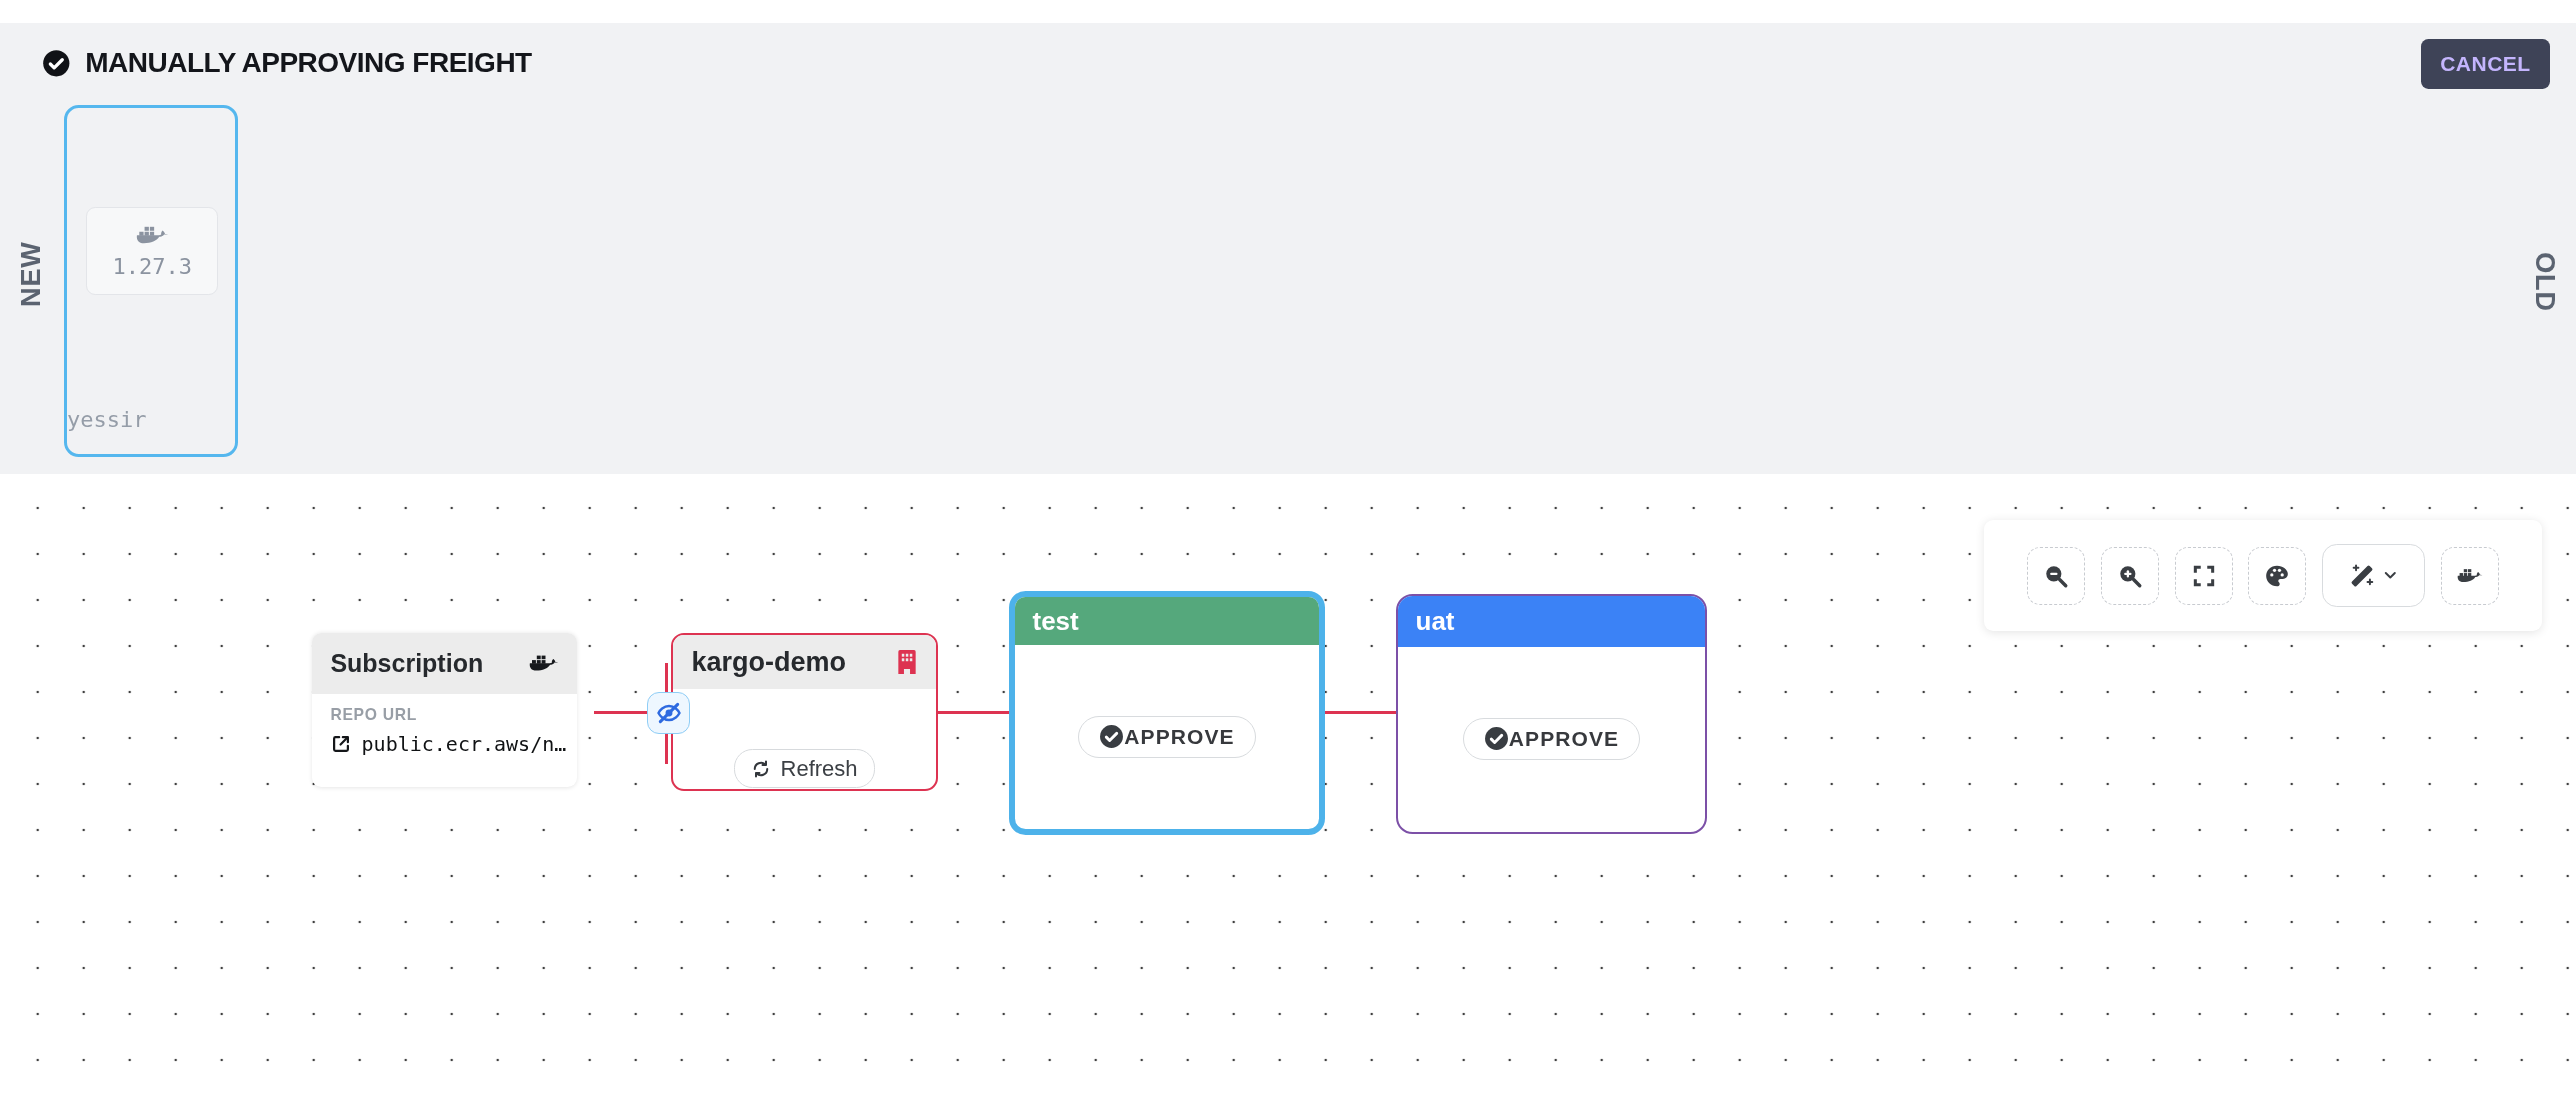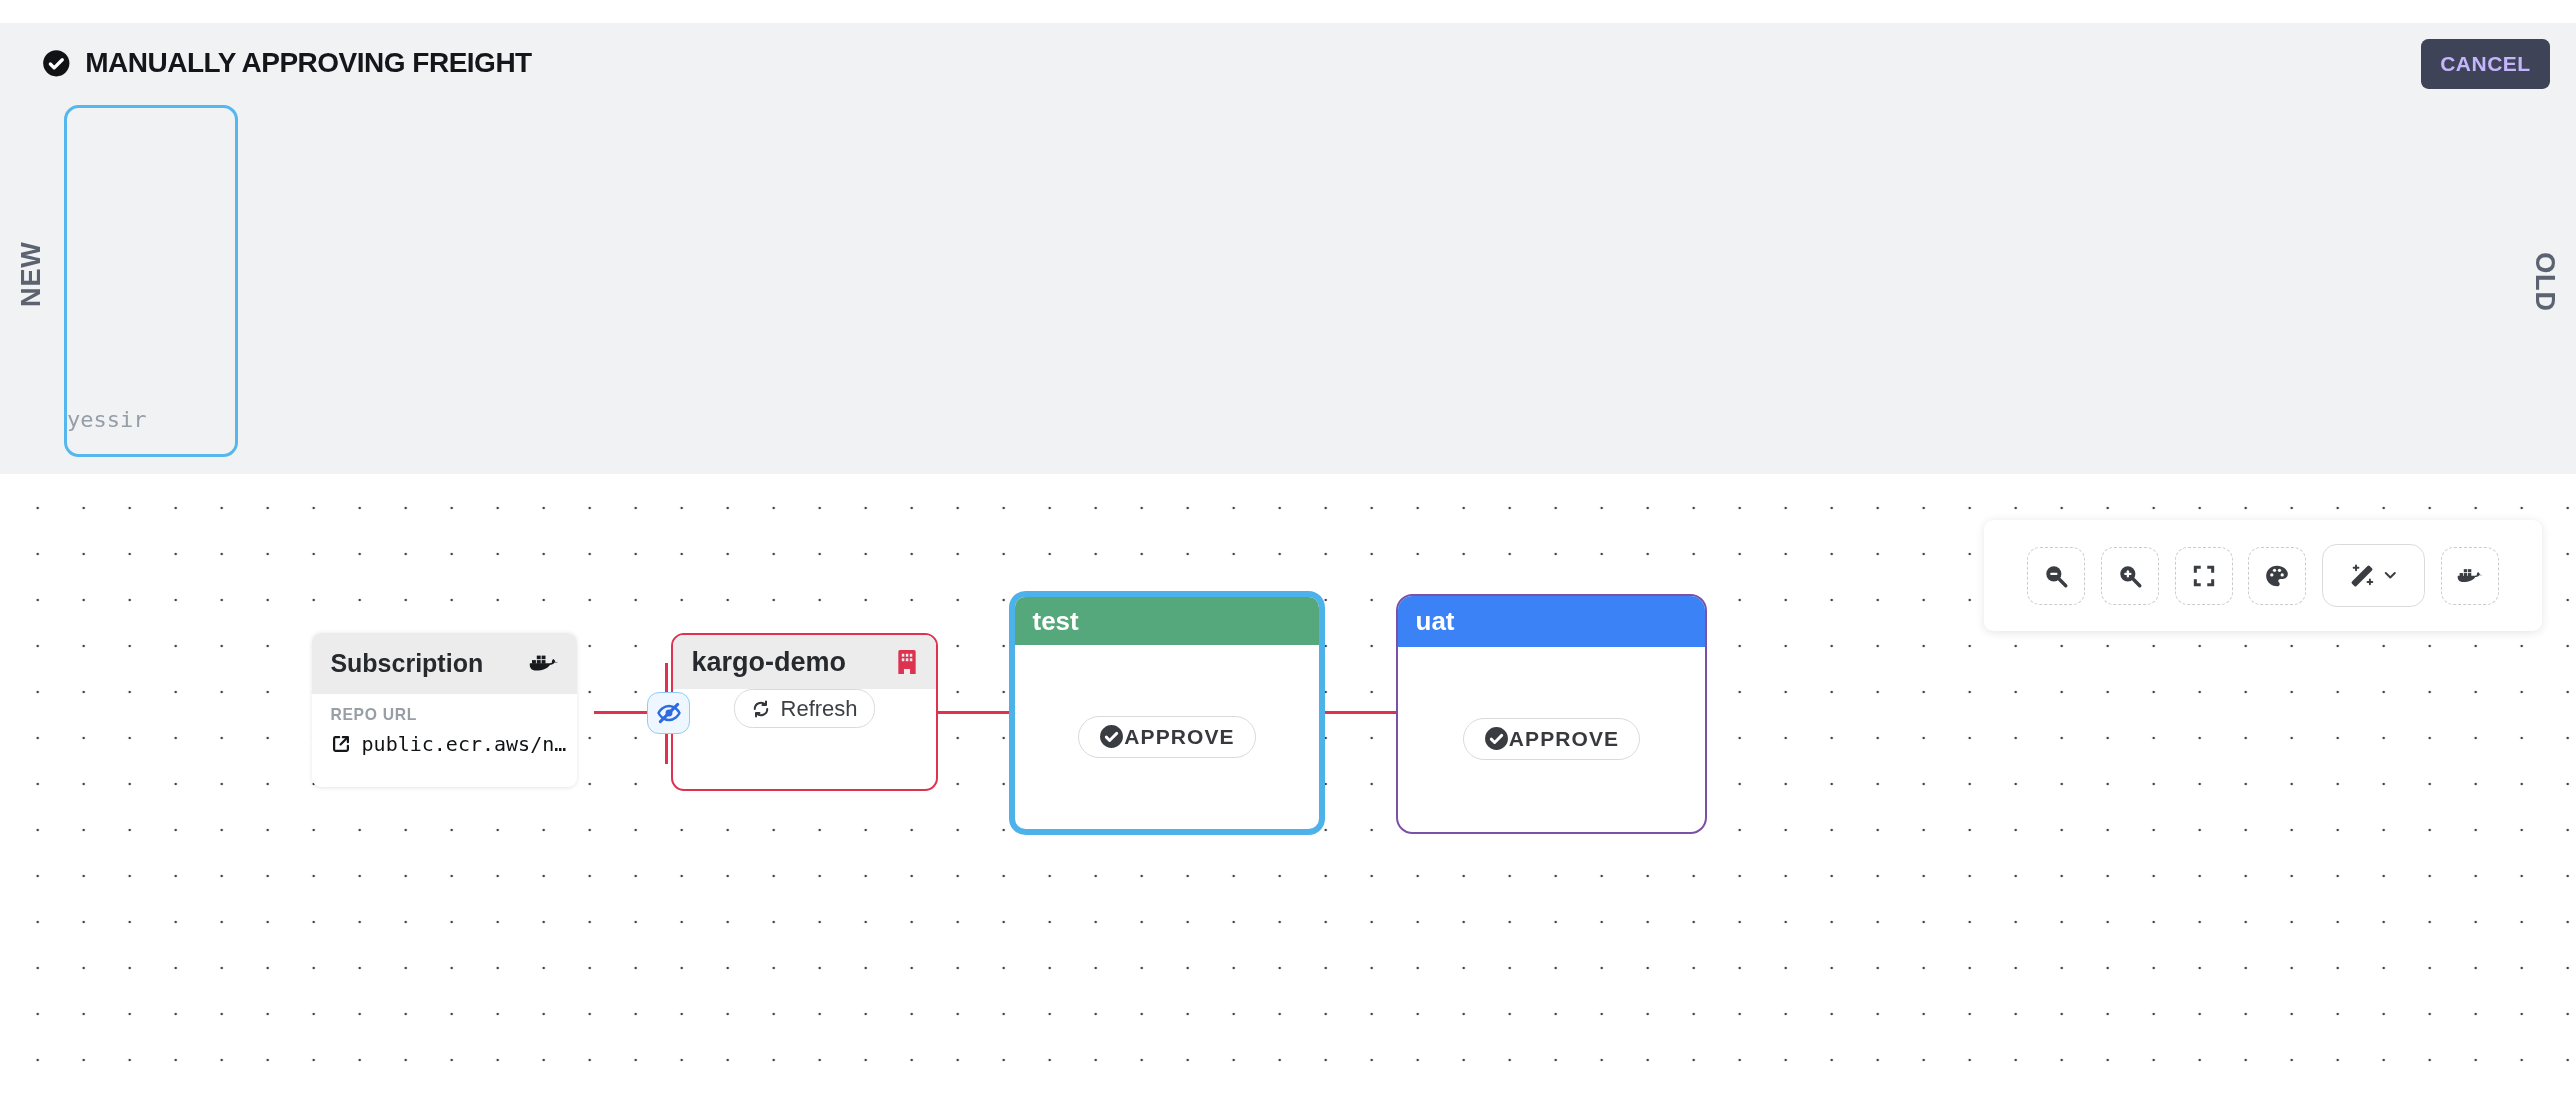--- a/index.html
+++ b/index.html
@@ -116,21 +116,21 @@
 
   .warehouse-card {
     left: 671px; top: 159px; width: 267px; height: 158px;
     border: 2.8px solid #dd3351; border-radius: 13px;
     overflow: hidden; cursor: pointer;
   }
   .warehouse-card .node-header { height: 54px; }
   .warehouse-card .node-title { font-size: 27px; }
   .warehouse-card .node-header svg { width: 22px; height: 26px; color: #dd3351; }
   .warehouse-body {
-    height: 99px; display: flex; align-items: flex-start; justify-content: center;
+    height: 99px; display: flex; align-items: flex-end; justify-content: center;
   }
   .refresh-btn {
     display: flex; align-items: center; gap: 9.2px;
     height: 39px; padding: 0 16.6px;
     border: 1.8px solid #d7dadd; border-radius: 18.4px; background: #ffffff;
     font-family: "Liberation Sans", sans-serif;
     font-size: 22px; color: #3c4045; cursor: pointer;
   }
   .refresh-btn svg { width: 20px; height: 20px; color: #33373c; }
 
@@ -202,20 +202,31 @@
       </svg>
       <div class="page-title">MANUALLY APPROVING FREIGHT</div>
     </div>
 
     <button class="cancel-btn">CANCEL</button>
 
     <div class="vlabel new">NEW</div>
     <div class="vlabel old">OLD</div>
 
     <div class="freight-card">
+      <div class="freight-chip">
+        <svg viewBox="0 0 30 22" fill="currentColor">
+          <rect x="3" y="7.6" width="3.9" height="3.6"></rect>
+            <rect x="7.8" y="7.6" width="3.9" height="3.6"></rect>
+          <rect x="12.6" y="7.6" width="3.9" height="3.6"></rect>
+            <rect x="7.8" y="3.1" width="3.9" height="3.6"></rect>
+          <rect x="12.6" y="3.1" width="3.9" height="3.6"></rect>
+          <path d="M29.3 10.1c-.8-.5-1.9-.7-2.9-.5-.2-1.1-.8-2.1-1.7-2.8l-.5-.4-.4.5c-.8.9-1.1 2.2-.9 3.3-.5.3-1.4.5-2.1.5H.9l-.1.6c-.2 1.6.1 3.3 1.1 4.6 1.1 1.4 2.9 2.1 5.3 2.1 6.6 0 11.6-2 13.9-5.8 1.3 0 2.7-.3 3.7-1.2l.8-.8-1.2-.1z"></path>
+        </svg>
+        <div class="freight-version">1.27.3</div>
+      </div>
       <div class="freight-alias">yessir</div>
     </div>
   </div>
 
   <div class="canvas">
 
     <div class="edge-h"></div>
     <div class="edge-v"></div>
 
     <div class="node subscription-card">

